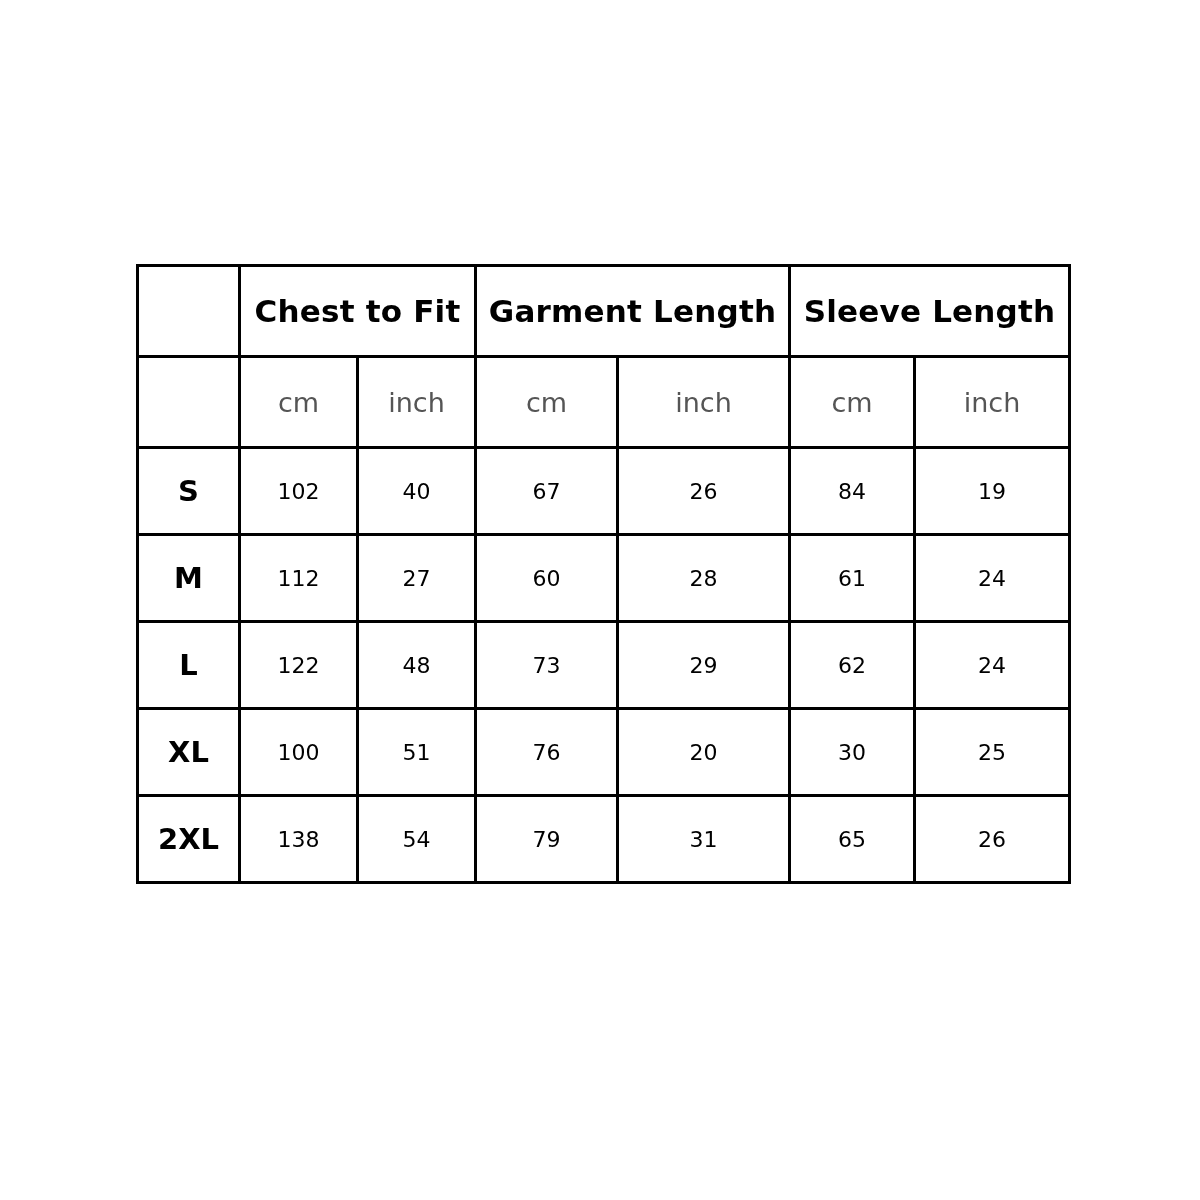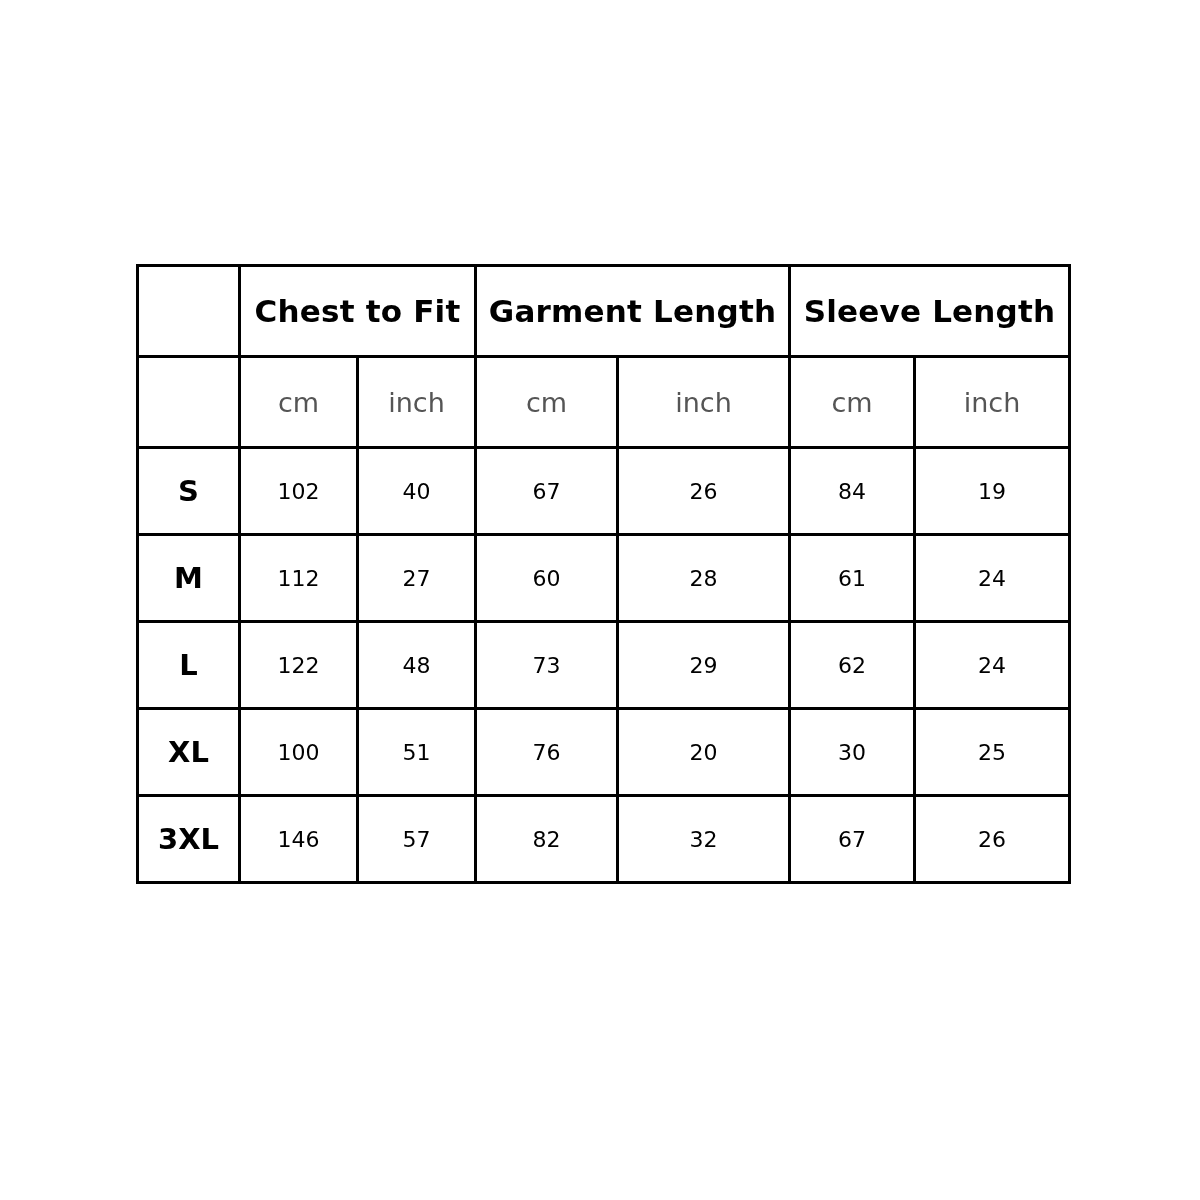--- a/index.html
+++ b/index.html
@@ -138,25 +138,25 @@
       <tr>
         <td class="size-label">XL</td>
         <td class="value">100</td>
         <td class="value">51</td>
         <td class="value">76</td>
         <td class="value">20</td>
         <td class="value">30</td>
         <td class="value">25</td>
       </tr>
 
-
       <tr>
-        <td class="size-label">3XL</td>
-        <td class="value">146</td>
-        <td class="value">57</td>
-        <td class="value">82</td>
-        <td class="value">32</td>
-        <td class="value">67</td>
+        <td class="size-label">2XL</td>
+        <td class="value">138</td>
+        <td class="value">54</td>
+        <td class="value">79</td>
+        <td class="value">31</td>
+        <td class="value">65</td>
         <td class="value">26</td>
       </tr>
+
     </tbody>
   </table>
 </div>
 
 </body></html>

